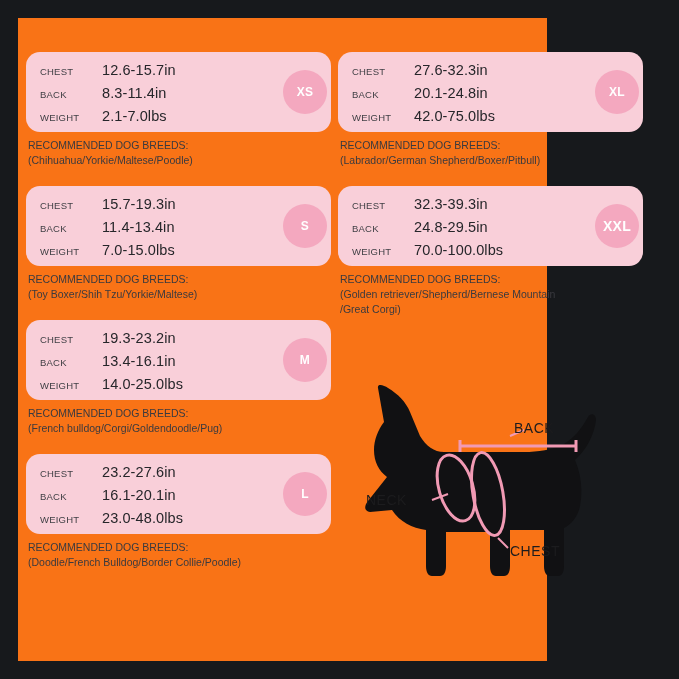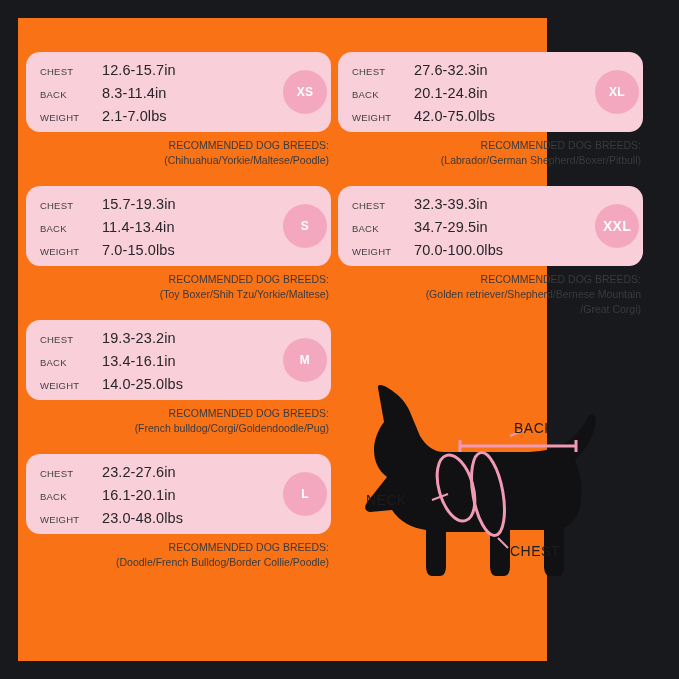--- a/index.html
+++ b/index.html
@@ -85,21 +85,21 @@
     color: #ffffff;
     display: flex;
     align-items: center;
     justify-content: center;
     font-size: 12px;
     font-weight: bold;
     letter-spacing: 0.3px;
   }
   .badge.small-text { font-size: 14px; }
   .breeds {
-    text-align: right;
+    text-align: left;
     font-size: 10.5px;
     color: #3a3a3f;
     line-height: 15px;
     padding: 6px 2px 0 2px;
   }
   .breeds .ln { display: block; white-space: nowrap; }
 
   
   .dog-area {
     position: absolute;
@@ -254,21 +254,21 @@
 
       <div class="size-block" style="margin-top:18px;">
         <div class="card">
           <div class="rows">
             <div class="row">
               <span class="row-label">CHEST</span>
               <span class="row-value">32.3-39.3in</span>
             </div>
             <div class="row">
               <span class="row-label">BACK</span>
-              <span class="row-value">34.7-29.5in</span>
+              <span class="row-value">24.8-29.5in</span>
             </div>
             <div class="row">
               <span class="row-label">WEIGHT</span>
               <span class="row-value">70.0-100.0lbs</span>
             </div>
           </div>
           <div class="badge small-text">XXL</div>
         </div>
         <div class="breeds">
           <span class="ln">RECOMMENDED DOG BREEDS:</span>

